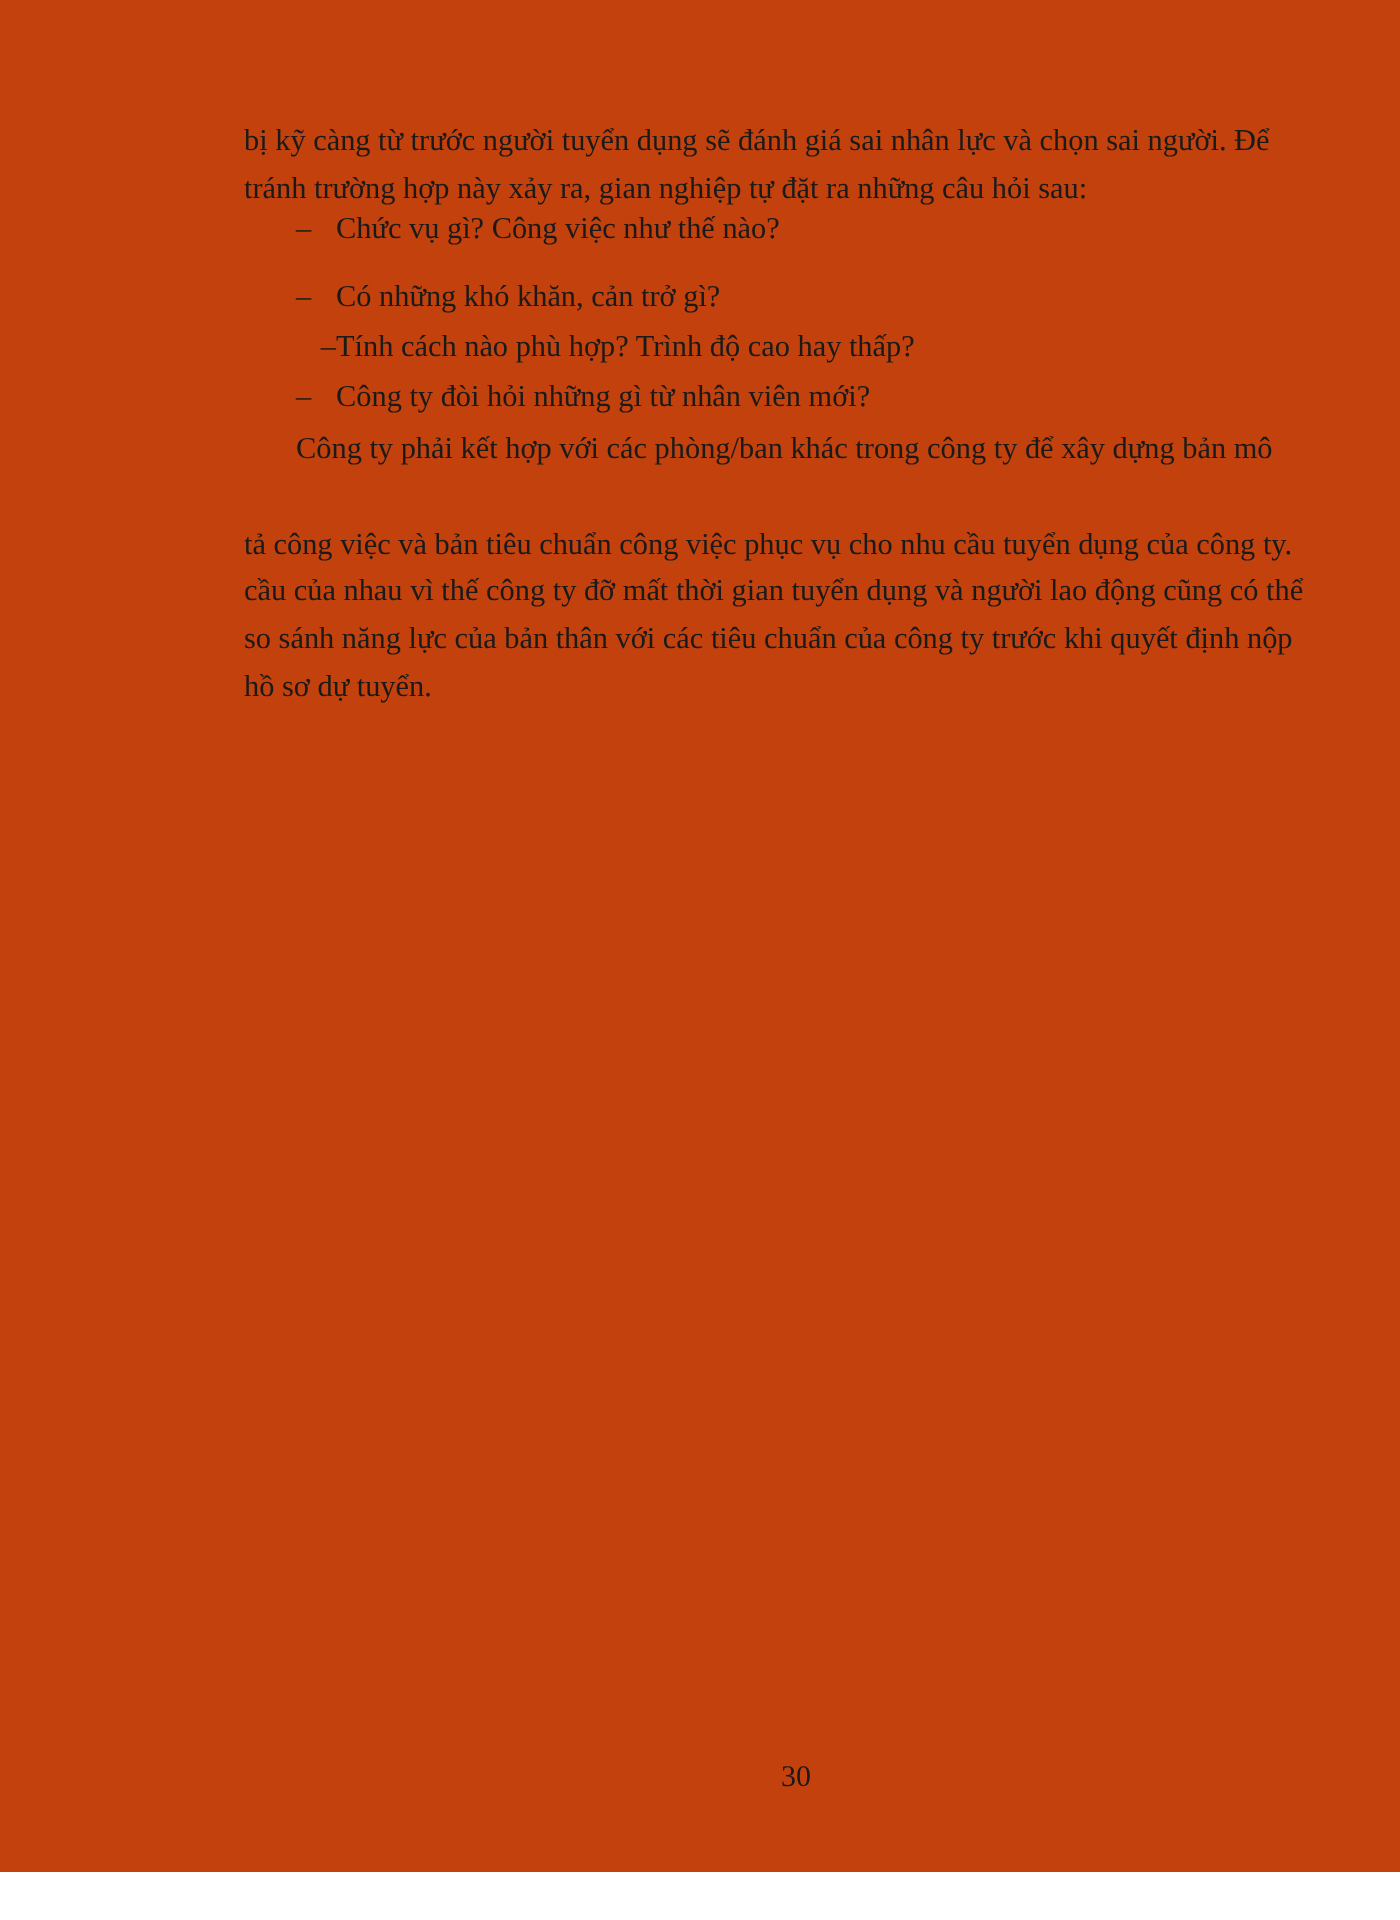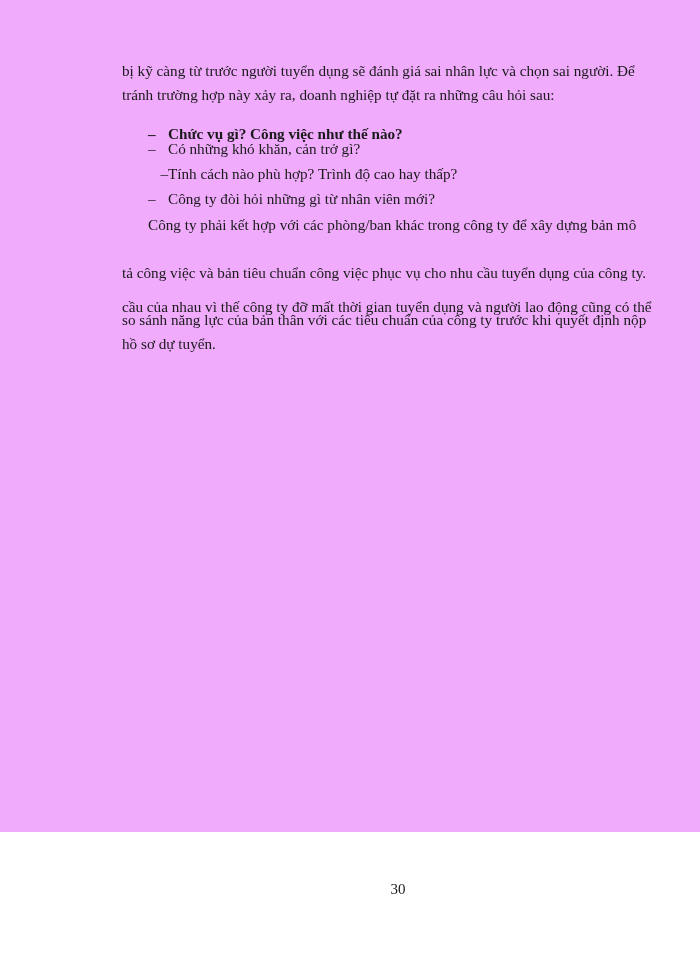--- a/index.html
+++ b/index.html
@@ -12,22 +12,22 @@
       height: 960px;
       position: relative;
       overflow: hidden;
       font-family: "Liberation Serif", "DejaVu Serif", serif;
       color: #1a1a1a;
     }
     .page {
       position: absolute;
       left: 0; top: 0;
       width: 700px;
-      height: 832px;
-      background: #f0abfc;
+      height: 936px;
+      background: #c2410c;
     }
     .line {
       position: absolute;
       left: 122px;
       font-size: 15.2px;
       line-height: 18px;
       white-space: nowrap;
     }
     .justify {
       width: 484px;
@@ -55,35 +55,35 @@
       line-height: 18px;
       padding-left: 48px;
     }
   </style>
 </head>
 <body>
 
 <div class="page">
 
   <div class="line justify" style="top:62px;">bị kỹ càng từ trước người tuyển dụng sẽ đánh giá sai nhân lực và chọn sai người. Để</div>
-  <div class="line" style="top:86px;">tránh trường hợp này xảy ra, doanh nghiệp tự đặt ra những câu hỏi sau:</div>
+  <div class="line" style="top:86px;">tránh trường hợp này xảy ra, gian nghiệp tự đặt ra những câu hỏi sau:</div>
 
-  <div class="bullet" style="top:125px;font-weight:bold;">
+  <div class="bullet" style="top:106px;">
     <span class="dash">–</span><span>Chức vụ gì? Công việc như thế nào?</span>
   </div>
   <div class="bullet" style="top:140px;">
     <span class="dash">–</span><span>Có những khó khăn, cản trở gì?</span>
   </div>
   <div class="bullet" style="top:165px;text-align:right;">
     <span class="dash">–</span><span>Tính cách nào phù hợp? Trình độ cao hay thấp?</span>
   </div>
   <div class="bullet" style="top:190px;">
     <span class="dash">–</span><span>Công ty đòi hỏi những gì từ nhân viên mới?</span>
   </div>
 
   <div class="line justify" style="top:216px; left:148px; width:458px;">Công ty phải kết hợp với các phòng/ban khác trong công ty để xây dựng bản mô</div>
   <div class="line justify" style="top:240px;margin-top:24px;">tả công việc và bản tiêu chuẩn công việc phục vụ cho nhu cầu tuyển dụng của công ty.</div>
-  <div class="line justify" style="top:287px;margin-top:11px;">cầu của nhau vì thế công ty đỡ mất thời gian tuyển dụng và người lao động cũng có thể</div>
+  <div class="line justify" style="top:287px;">cầu của nhau vì thế công ty đỡ mất thời gian tuyển dụng và người lao động cũng có thể</div>
   <div class="line justify" style="top:311px;">so sánh năng lực của bản thân với các tiêu chuẩn của công ty trước khi quyết định nộp</div>
   <div class="line" style="top:335px;text-align:right;">hồ sơ dự tuyển.</div>
 
   <div class="page-number">30</div>
 </div>
 
 </body></html>

